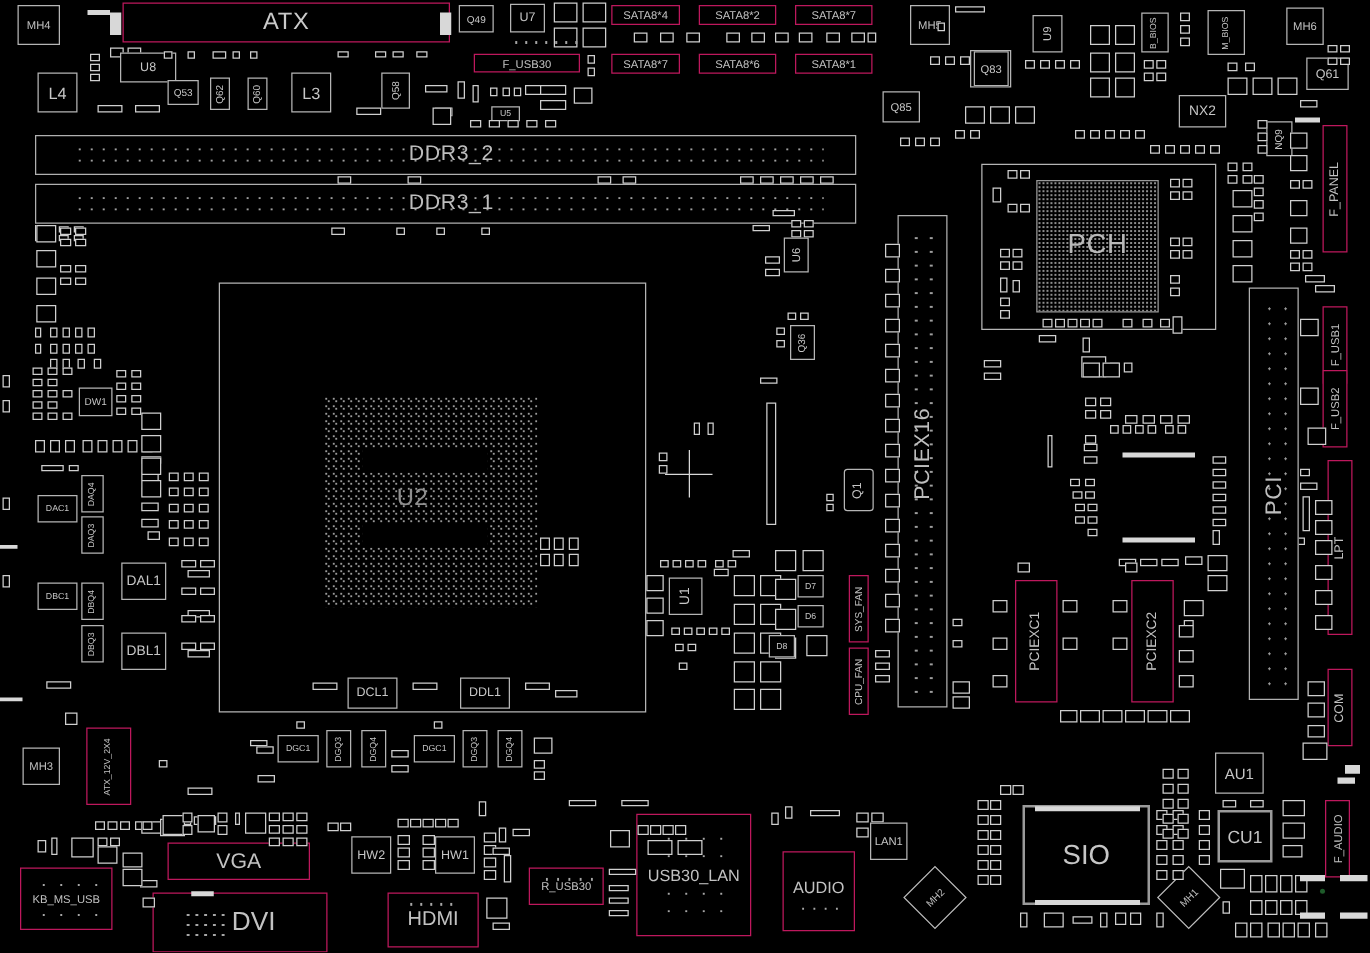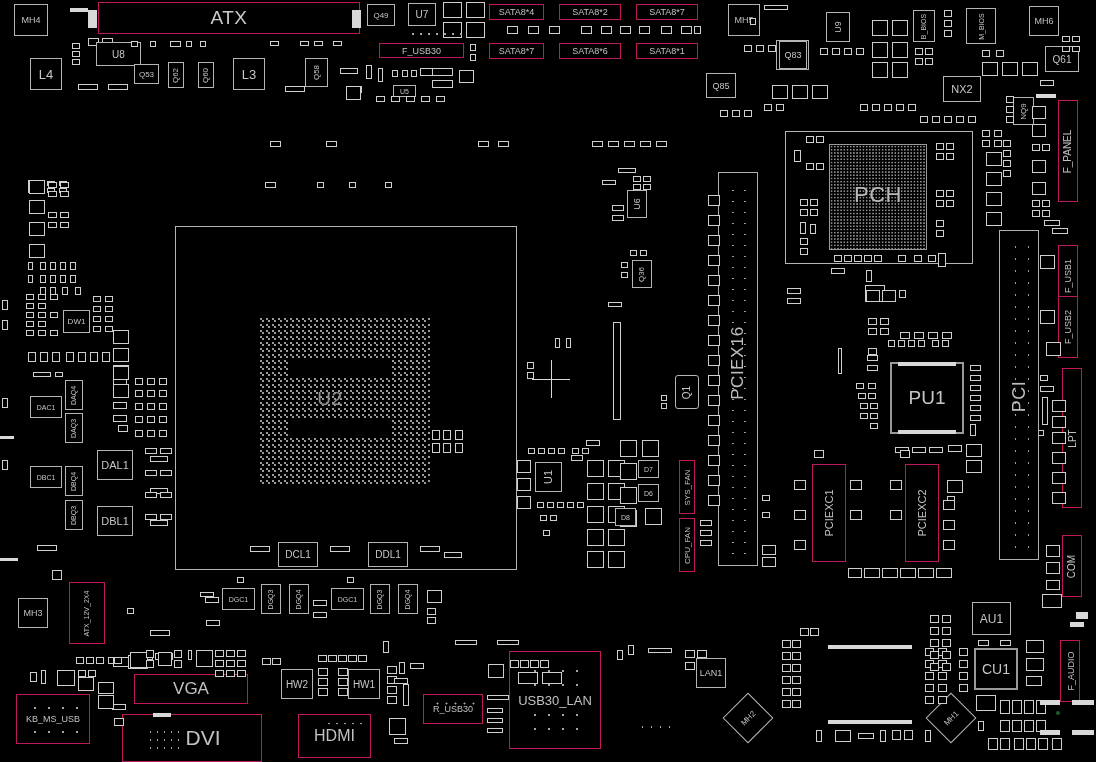--- a/index.html
+++ b/index.html
@@ -180,20 +180,28 @@
   <div class="chip" style="left:393px;top:85px;width:23px;height:12px;font-size:7px;">
     <span>U5</span>
   </div>
   <div class="pad" style="left:459px;top:70px;width:15px;height:13px;"></div>
   <div class="pad" style="left:376px;top:96px;width:9px;height:6px;"></div>
   <div class="pad" style="left:391px;top:96px;width:9px;height:6px;"></div>
   <div class="pad" style="left:406px;top:96px;width:9px;height:6px;"></div>
   <div class="pad" style="left:421px;top:96px;width:9px;height:6px;"></div>
   <div class="pad" style="left:436px;top:96px;width:9px;height:6px;"></div>
 
+  <div class="slot" style="left:28px;top:108px;width:657px;height:32px;">
+    <div class="dimm-pins" style="left:30px;top:6px;width:600px;height:20px;"></div>
+    <span class="lbl" style="left:298px;top:4px;font-size:17px;">DDR3_2</span>
+  </div>
+  <div class="slot" style="left:28px;top:147px;width:657px;height:32px;">
+    <div class="dimm-pins" style="left:30px;top:6px;width:600px;height:20px;"></div>
+    <span class="lbl" style="left:298px;top:4px;font-size:17px;">DDR3_1</span>
+  </div>
   <div class="pad" style="left:270px;top:141px;width:11px;height:6px;"></div>
   <div class="pad" style="left:326px;top:141px;width:11px;height:6px;"></div>
   <div class="pad" style="left:478px;top:141px;width:11px;height:6px;"></div>
   <div class="pad" style="left:498px;top:141px;width:11px;height:6px;"></div>
   <div class="pad" style="left:592px;top:141px;width:11px;height:6px;"></div>
   <div class="pad" style="left:608px;top:141px;width:11px;height:6px;"></div>
   <div class="pad" style="left:624px;top:141px;width:11px;height:6px;"></div>
   <div class="pad" style="left:640px;top:141px;width:11px;height:6px;"></div>
   <div class="pad" style="left:656px;top:141px;width:11px;height:6px;"></div>
 
@@ -603,23 +611,20 @@
   <div class="pad" style="left:1062px;top:46px;width:8px;height:6px;"></div>
   <div class="pad" style="left:1072px;top:46px;width:8px;height:6px;"></div>
   <div class="pad" style="left:1044px;top:220px;width:16px;height:6px;"></div>
   <div class="pad" style="left:1052px;top:228px;width:16px;height:6px;"></div>
 
   <div class="slot" style="left:999px;top:230px;width:40px;height:330px;">
     <div class="pci-pins" style="left:9px;top:10px;width:25px;height:312px;background-size:13px 12px;"></div>
     <span class="lbl rot90" style="left:-16px;top:155px;width:70px;text-align:center;font-size:18px;">PCI</span>
   </div>
 
-  <div class="chip bigchip" style="left:890px;top:362px;width:74px;height:72px;font-size:19px;">
-    <span>PU1</span>
-  </div>
   <div class="padf" style="left:898px;top:362px;width:58px;height:4px;"></div>
   <div class="padf" style="left:898px;top:430px;width:58px;height:4px;"></div>
 
   <div class="conn" style="left:812px;top:464px;width:34px;height:98px;">
     <span class="rot90" style="font-size:11px;">PCIEXC1</span>
   </div>
   <div class="conn" style="left:905px;top:464px;width:34px;height:98px;">
     <span class="rot90" style="font-size:11px;">PCIEXC2</span>
   </div>
 
@@ -786,21 +791,21 @@
   <div class="pad" style="left:383px;top:641px;width:6px;height:12px;"></div>
   <div class="pad" style="left:455px;top:640px;width:22px;height:5px;"></div>
   <div class="pad" style="left:497px;top:640px;width:22px;height:5px;"></div>
 
   <div class="chip" style="left:281px;top:669px;width:32px;height:30px;font-size:10px;">
     <span>HW2</span>
   </div>
   <div class="chip" style="left:348px;top:669px;width:32px;height:30px;font-size:10px;">
     <span>HW1</span>
   </div>
-  <div class="conn" style="left:298px;top:714px;width:73px;height:44px;">
+  <div class="conn" style="left:310px;top:714px;width:73px;height:44px;">
     <span style="font-size:16px;">HDMI</span>
   </div>
   <div class="hdr-pins" style="left:325px;top:720px;width:40px;height:6px;background-size:8px 7px;"></div>
 
   <div class="conn" style="left:423px;top:694px;width:60px;height:30px;">
     <span style="font-size:9px;">R_USB30</span>
   </div>
   <div class="hdr-pins" style="left:433px;top:700px;width:42px;height:6px;background-size:9px 7px;"></div>
 
   <div class="conn" style="left:509px;top:651px;width:92px;height:98px;">
@@ -844,29 +849,35 @@
   <div class="pad" style="left:487px;top:718px;width:16px;height:5px;"></div>
   <div class="pad" style="left:487px;top:728px;width:16px;height:5px;"></div>
   <div class="pad" style="left:617px;top:650px;width:6px;height:10px;"></div>
   <div class="pad" style="left:628px;top:645px;width:6px;height:10px;"></div>
   <div class="pad" style="left:685px;top:650px;width:10px;height:8px;"></div>
   <div class="pad" style="left:697px;top:650px;width:10px;height:8px;"></div>
   <div class="pad" style="left:685px;top:662px;width:10px;height:8px;"></div>
   <div class="pad" style="left:697px;top:662px;width:10px;height:8px;"></div>
   <div class="pad" style="left:648px;top:648px;width:24px;height:5px;"></div>
 
+  <div class="conn" style="left:626px;top:681px;width:58px;height:64px;">
+    <span style="font-size:13px;margin-top:-8px;">AUDIO</span>
+  </div>
   <div class="hdr-pins" style="left:638px;top:723px;width:36px;height:8px;background-size:9px 8px;"></div>
 
   <div class="chip" style="left:696px;top:658px;width:30px;height:30px;font-size:9px;">
     <span>LAN1</span>
   </div>
   <div class="outl diamond" style="left:730px;top:700px;width:36px;height:36px;display:flex;align-items:center;justify-content:center;">
     <span style="font-size:8px;color:#bdbdbd;">MH2</span>
   </div>
 
+  <div class="chip bigchip" style="left:818px;top:644px;width:102px;height:80px;font-size:22px;">
+    <span>SIO</span>
+  </div>
   <div class="padf" style="left:828px;top:645px;width:84px;height:4px;"></div>
   <div class="padf" style="left:828px;top:720px;width:84px;height:4px;"></div>
 
   <div class="chip" style="left:972px;top:602px;width:39px;height:33px;font-size:12px;">
     <span>AU1</span>
   </div>
   <div class="chip bigchip" style="left:974px;top:648px;width:44px;height:42px;font-size:14px;">
     <span>CU1</span>
   </div>
   <div class="outl diamond" style="left:933px;top:700px;width:36px;height:36px;display:flex;align-items:center;justify-content:center;">

